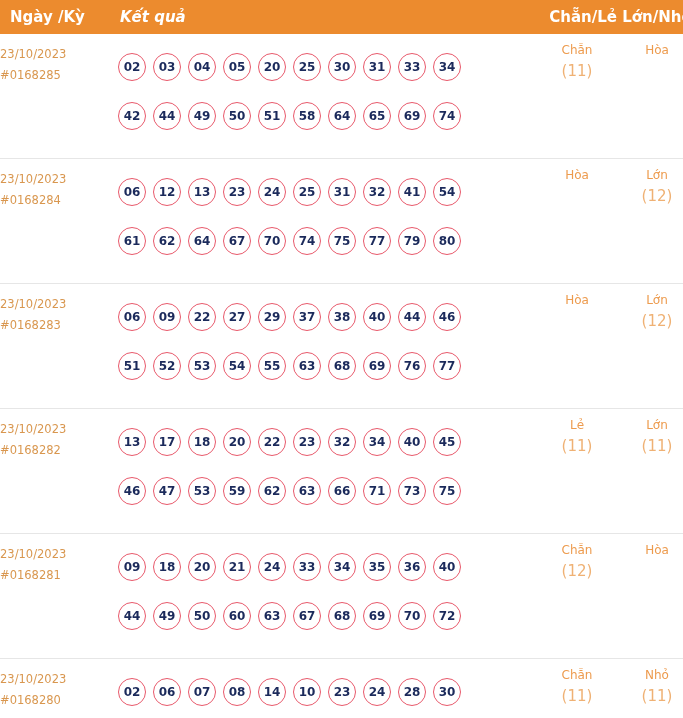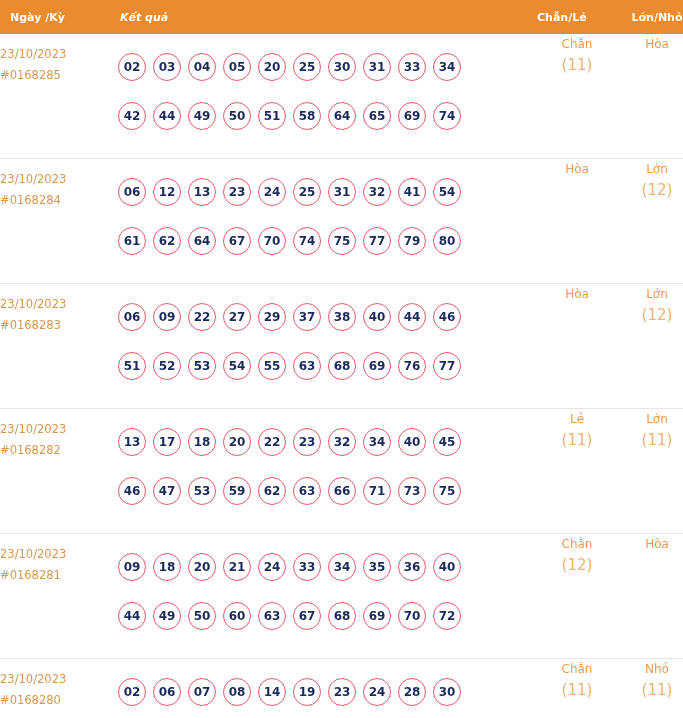--- a/index.html
+++ b/index.html
@@ -20,31 +20,31 @@
     border-collapse: collapse;
     table-layout: fixed;
   }
 
   
   thead tr {
     background: #ec8b2e;
   }
   thead th {
     color: #ffffff;
-    font-size: 11px;
+    font-size: 15px;
     font-weight: bold;
     text-align: left;
     padding: 0;
     height: 34px;
     vertical-align: middle;
     white-space: nowrap;
   }
   th.col-date   { width: 106px; padding-left: 10px; }
   th.col-result { width: 417px; padding-left: 4px; font-style: italic; }
-  th.col-oe     { width: 80px;  text-align: left; }
+  th.col-oe     { width: 80px;  text-align: right; }
   th.col-bs     { width: 80px;  text-align: center; }
 
   
   tbody tr.result-row {
     border-bottom: 1px solid #e6e6e6;
     background: #ffffff;
   }
   tbody tr.result-row:last-child { border-bottom: none; }
 
   tbody td {
@@ -86,21 +86,21 @@
     font-weight: bold;
     color: #1b2a5b;
     margin-right: 7px;
     background: #ffffff;
     letter-spacing: -0.2px;
   }
 
   
   .verdict-cell {
     text-align: center;
-    padding-top: 0;
+    padding-top: 6px;
   }
   .verdict-label {
     color: #ed9b4e;
     font-size: 12px;
     line-height: 21px;
     white-space: nowrap;
   }
   .verdict-count {
     color: #efb174;
     font-size: 15px;
@@ -326,21 +326,21 @@
           <div class="date-line">23/10/2023</div>
           <div class="draw-line">#0168280</div>
         </td>
         <td class="numbers-cell">
           <div class="ball-row">
             <span class="ball">02</span>
             <span class="ball">06</span>
             <span class="ball">07</span>
             <span class="ball">08</span>
             <span class="ball">14</span>
-            <span class="ball">19</span>
+            <span class="ball">10</span>
             <span class="ball">23</span>
             <span class="ball">24</span>
             <span class="ball">28</span>
             <span class="ball">30</span>
           </div>
           <div class="ball-row"></div>
         </td>
         <td class="verdict-cell">
           <div class="verdict-label">Chẵn</div>
           <div class="verdict-count">(11)</div>

